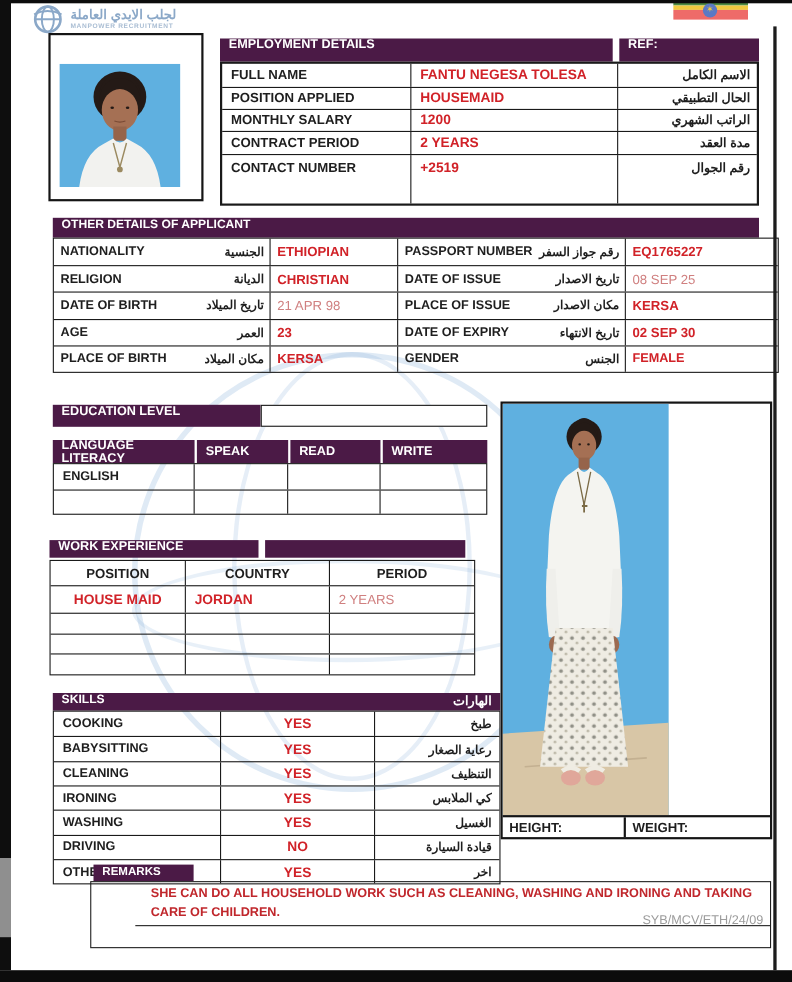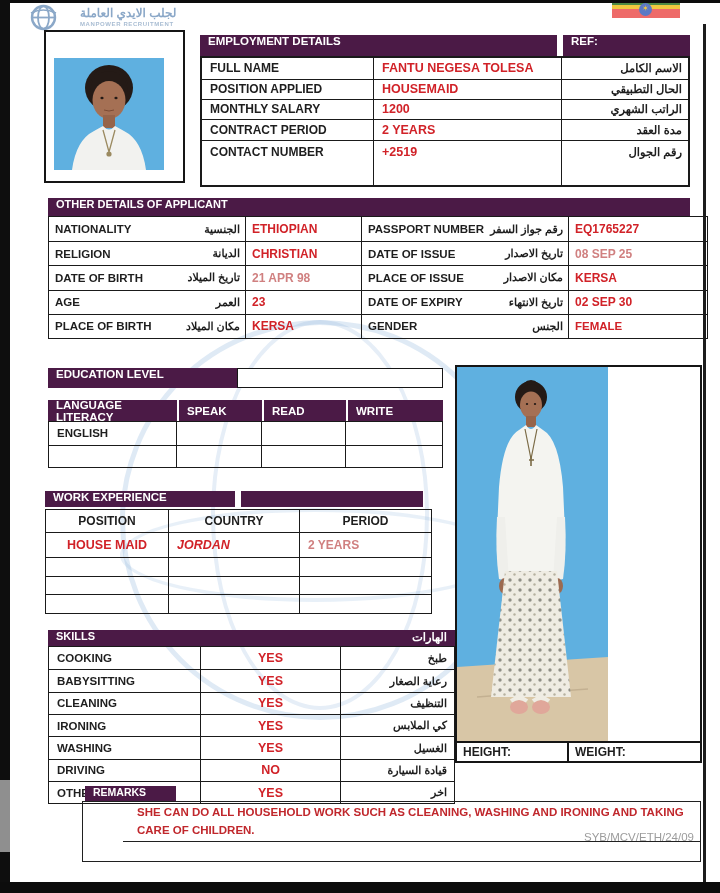--- a/index.html
+++ b/index.html
@@ -19,21 +19,21 @@
   .edge-right { left:703px; top:24px; width:3px; height:858px; background:#1c1c1c; z-index:5; }
 
   
   .wm-globe { left:120px; top:320px; width:400px; height:400px; border:5px solid rgba(128,172,216,0.25); border-radius:50%; z-index:0; }
   .wm-globe .mer { position:absolute; left:22%; top:-5px; width:56%; height:100%; border:4px solid rgba(128,172,216,0.20); border-radius:50%; }
   .wm-globe .eq  { position:absolute; left:-5px; top:47%; width:100%; height:24%; border:4px solid rgba(128,172,216,0.18); border-radius:50%; }
 
   .z { z-index:2; }
 
   
-  .logo { left:30px; top:4px; display:flex; gap:23px; align-items:center; }
+  .logo { left:30px; top:4px; display:flex; gap:7px; align-items:center; }
   .logo-text { display:flex; flex-direction:column; align-items:flex-start; line-height:1.15; }
   .logo-ar { font-size:12px; font-weight:bold; color:#8ba8c8; }
   .logo-en { font-size:6px; font-weight:bold; letter-spacing:0.6px; color:#a9bdd3; }
 
   
   .flag { left:612px; top:2px; width:68px; height:16px; overflow:hidden; }
   .flag .g { height:3px; background:#4d8a43; }
   .flag .y { height:4px; background:#f0c93f; }
   .flag .r { height:9px; background:#ee6b69; }
   .flag .emblem { position:absolute; left:27px; top:1px; width:13px; height:13px; border-radius:50%; background:#5b79c5; }
@@ -50,21 +50,21 @@
   .emp-h2 { left:563px; top:35px; width:127px; height:21px; font-size:11.5px; }
   .emp-table { left:200px; top:56px; width:490px; border:2px solid #1a1a1a; background:transparent; }
   .row { display:flex; border-top:1.4px solid #1a1a1a; }
   .row:first-child { border-top:none; }
   .cell { border-left:1.4px solid #1a1a1a; display:flex; align-items:center; overflow:hidden; }
   .cell:first-child { border-left:none; }
   .emp-c1 { width:171px; padding-left:8px; font-size:12px; font-weight:600; }
   .emp-c2 { width:188px; padding-left:8px; }
   .emp-c3 { width:127px; justify-content:flex-end; padding-right:6px; }
   .val { color:#d12228; font-weight:bold; font-size:12.5px; }
-  .val-faded { color:#d08080; font-weight:bold; font-size:12px; }
+  .val-faded { color:#d08080; font-weight:normal; font-size:12px; }
   .ar { font-weight:bold; font-size:11.5px; direction:rtl; }
   .top-align { align-items:flex-start; padding-top:4px; }
 
   
   .od-h { left:48px; top:198px; width:642px; height:18px; font-size:11px; }
   .od-table { left:48px; top:216px; width:660px; border:1.8px solid #1a1a1a; }
   .od-row { height:24.2px; }
   .od-c1 { width:196px; justify-content:space-between; padding:0 5px 0 6px; }
   .od-c2 { width:116px; padding-left:6px; }
   .od-c3 { width:207px; justify-content:space-between; padding:0 5px 0 6px; }
@@ -91,21 +91,21 @@
   
   .we-bar1 { left:45px; top:491px; width:190px; height:16px; font-size:11.5px; }
   .we-bar2 { left:241px; top:491px; width:182px; height:16px; }
   .we-table { left:45px; top:509px; width:387px; border:1.8px solid #1a1a1a; }
   .we-head { height:22px; }
   .we-head .cell { justify-content:center; font-size:12px; font-weight:600; }
   .we-r1 { height:25px; }
   .we-r { height:18.5px; }
   .wc1{width:122px;} .wc2{width:131px;} .wc3{width:132px;}
   .we-pos { justify-content:center; }
-  .we-country { padding-left:8px;font-style:italic; }
+  .we-country { padding-left:8px; }
   .we-period { padding-left:8px; }
 
   
   .sk-bar { left:48px; top:630px; width:407px; height:16px; font-size:11px; justify-content:space-between; }
   .sk-table { left:48px; top:646px; width:407px; border:1.6px solid #1a1a1a; }
   .sk-row { height:22.35px; }
   .skc1 { width:151px; padding-left:8px; font-size:11.5px; font-weight:600; }
   .skc2 { width:140px; justify-content:center; }
   .skc3 { width:113px; justify-content:flex-end; padding-right:6px; }
   .sk-table .ar { font-size:11px; }

